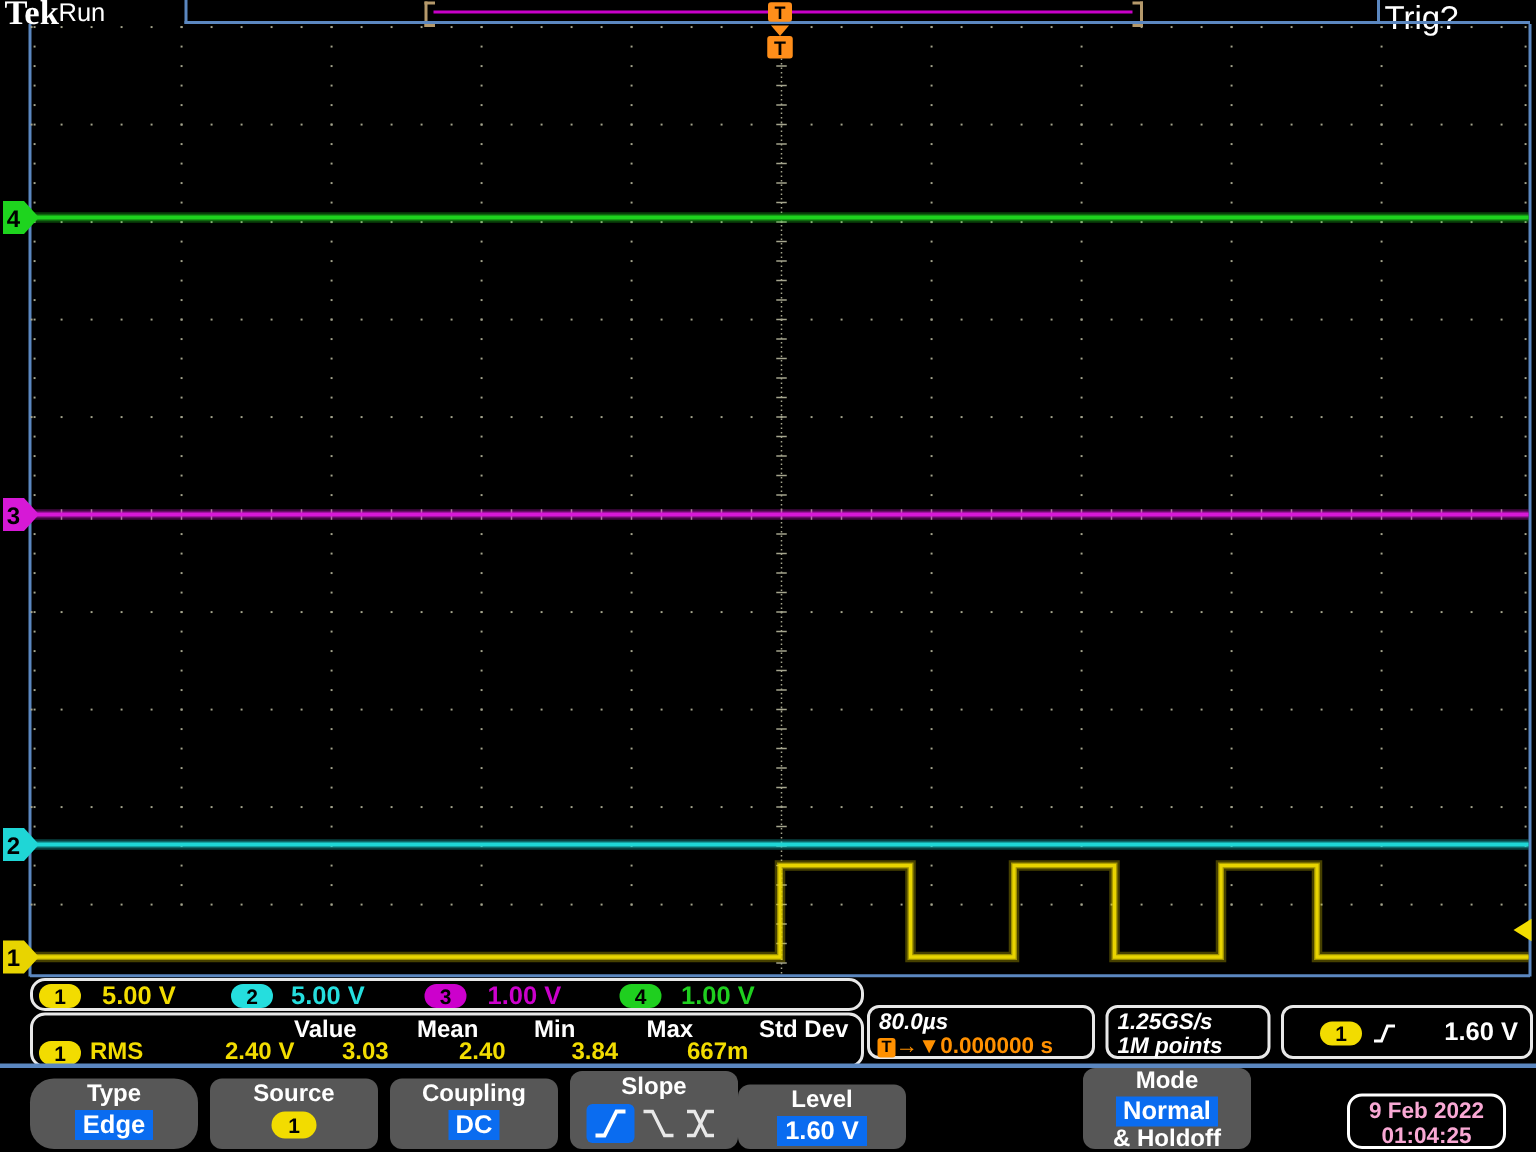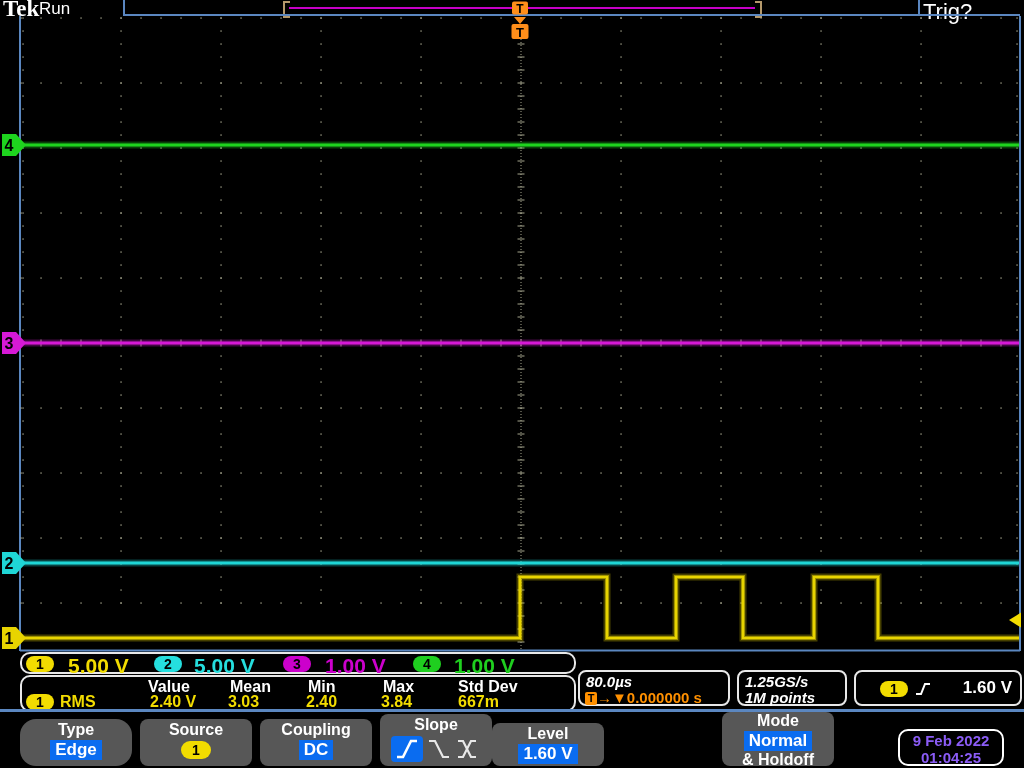--- a/index.html
+++ b/index.html
@@ -23,22 +23,22 @@
   .rbox{position:absolute;background:#000;border:2px solid #e8e8e8;border-radius:10px;box-sizing:border-box;}
   #scale-box{left:20px;top:652px;width:556px;height:22px;}
   #meas-box{left:20px;top:675px;width:556px;height:37px;}
   #horiz-box{left:578px;top:670px;width:152px;height:36px;border-radius:8px;}
   #rec-box{left:737px;top:670px;width:110px;height:36px;border-radius:8px;}
   #trig-box{left:854px;top:670px;width:168px;height:36px;border-radius:8px;}
   .oval{position:absolute;width:28px;height:16px;border-radius:9px;color:#000;font-weight:bold;
         font-size:14px;line-height:16px;text-align:center;}
   .c1{background:#f2dc00}.c2{background:#25dede}.c3{background:#cc00cc}.c4{background:#1fcf1f}
   .t1{color:#f2dc00}.t2{color:#25dede}.t3{color:#cc00cc}.t4{color:#1fcf1f}
-  .sc-val{position:absolute;top:0;font-weight:bold;font-size:21px;}
-  .mh{position:absolute;top:1px;color:#fff;font-weight:bold;font-size:16px;}
+  .sc-val{position:absolute;top:0;font-weight:bold;font-size:17px;}
+  .mh{position:absolute;top:1px;color:#fff;font-weight:bold;font-size:16px;margin-left:48px;}
   .mv{position:absolute;top:16px;color:#f2dc00;font-weight:bold;font-size:16px;}
   .wline{color:#fff;font-weight:bold;font-size:15px;position:absolute;left:6px;font-style:italic;}
   .oline{position:absolute;left:5px;top:17px;color:#ff9000;font-weight:bold;font-size:15px;white-space:nowrap;}
   .tboxglyph{display:inline-block;background:#ff9000;color:#000;width:12px;height:13px;line-height:13px;
              font-size:11px;text-align:center;border-radius:2px;vertical-align:1px;}
   
   .blue-sep{position:absolute;left:0;top:709px;width:1024px;height:3px;background:#5b87c0;}
   .mbtn{position:absolute;background:#575757;border-radius:8px;text-align:center;color:#fff;
         font-weight:bold;font-size:16px;box-sizing:border-box;}
   .mbtn .lab{display:block;margin-top:2px;font-size:16px;}
@@ -48,21 +48,21 @@
   #btn-coupling{left:260px;top:719px;width:112px;height:47px;}
   #btn-slope{left:380px;top:714px;width:112px;height:52px;}
   #btn-level{left:492px;top:723px;width:112px;height:43px;}
   #btn-mode{left:722px;top:712px;width:112px;height:54px;font-size:15px;}
   #btn-mode .lab{margin-top:0;}
   .src-oval{display:inline-block;width:30px;height:18px;border-radius:10px;background:#f2dc00;color:#000;
             font-size:14px;line-height:18px;margin-top:2px;}
   .slope-icons{display:flex;justify-content:center;align-items:center;gap:3px;margin-top:2px;}
   .slope-sel{background:#0a6cf0;border-radius:4px;width:32px;height:26px;display:flex;align-items:center;justify-content:center;}
   #date-box{position:absolute;left:898px;top:729px;width:106px;height:37px;background:#000;border:2px solid #fff;
-            border-radius:10px;color:#8b5cf6;font-weight:bold;font-size:15px;line-height:17px;text-align:center;
+            border-radius:10px;color:#f9a8d4;font-weight:bold;font-size:15px;line-height:17px;text-align:center;
             box-sizing:border-box;padding-top:1px;}
 </style>
 </head>
 <body>
 
 <div class="screen">
 
   <div id="tek-logo">Tek</div>
   <div id="run-status">Run</div>
   <div class="acq-bracket l"></div>

